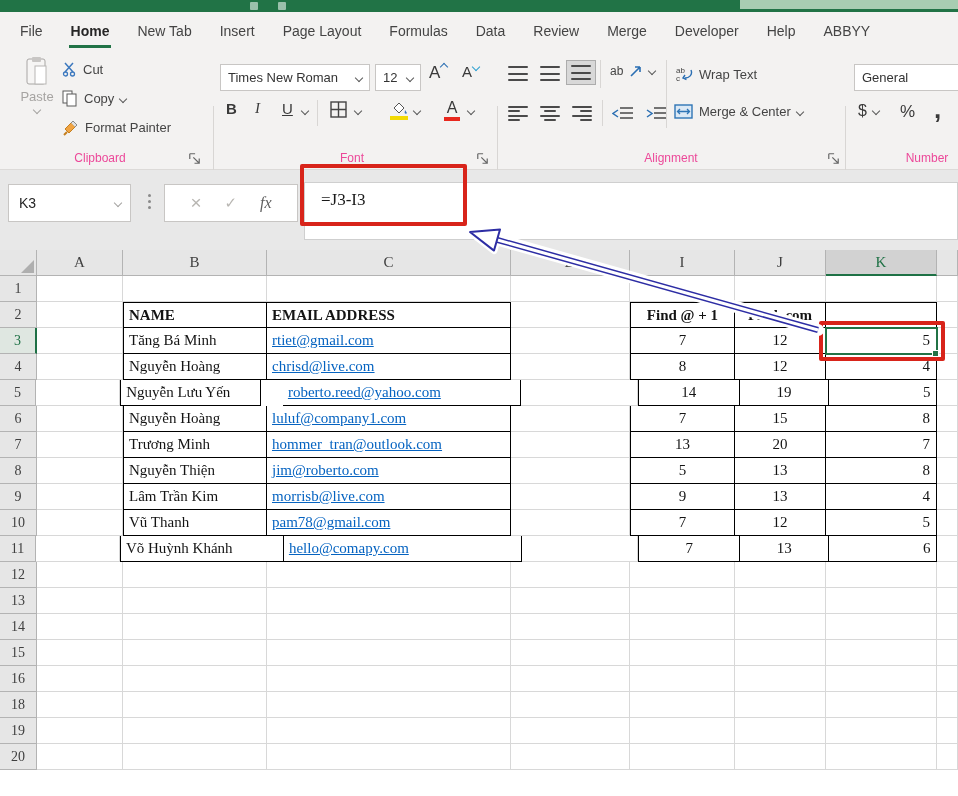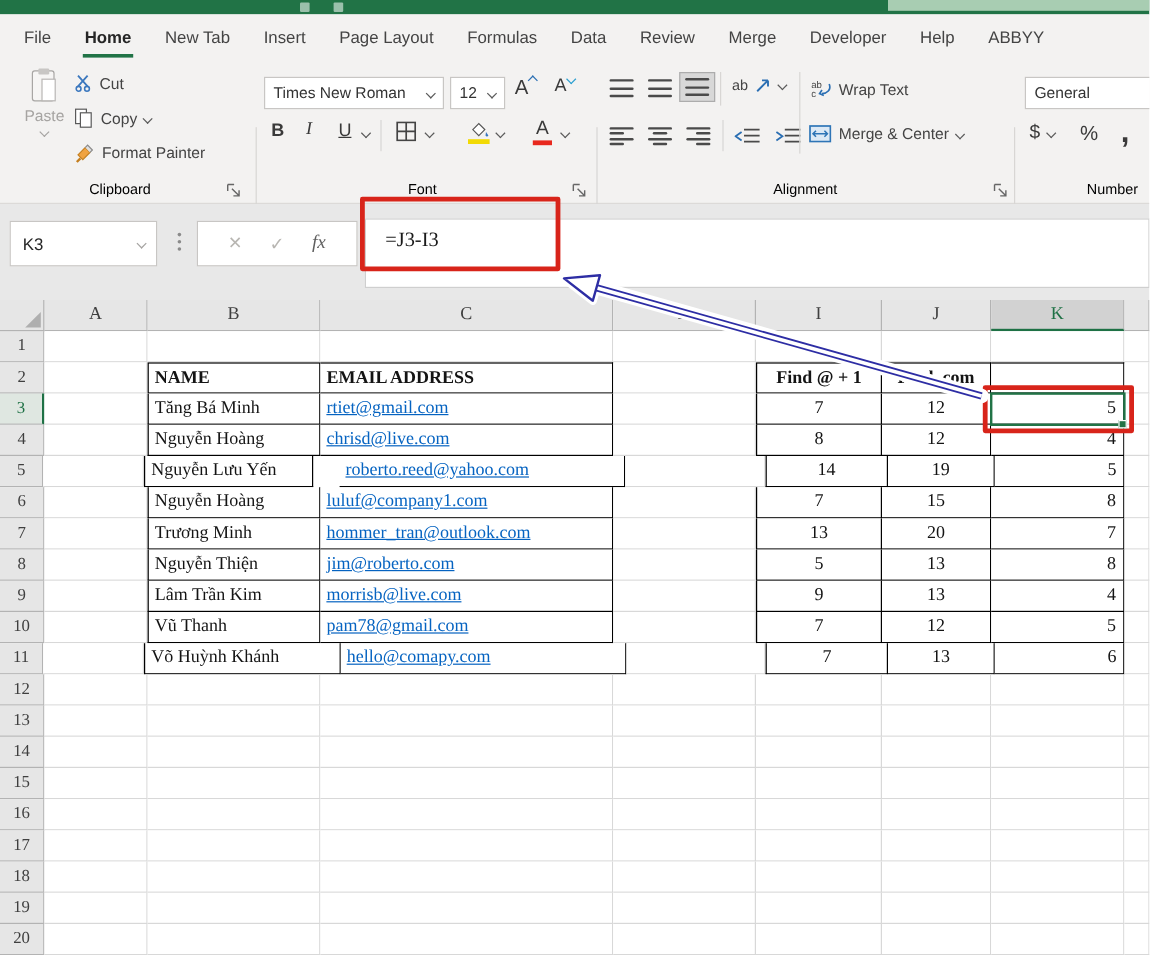--- a/index.html
+++ b/index.html
@@ -13,21 +13,21 @@
   .titlebar .seg{position:absolute;left:740px;top:0;width:218px;height:9px;background:#A8CDB2;}
   .titlebar .qat{position:absolute;top:2px;width:8px;height:8px;background:rgba(255,255,255,.55);border-radius:1px;}
   
   .tabrow{position:absolute;left:0;top:12px;width:958px;height:38px;background:#F3F2F1;display:flex;align-items:stretch;padding-left:6px;white-space:nowrap;}
   .tab{display:flex;align-items:center;padding:0 14px;font-size:14px;color:#444;cursor:default;}
   .tab.active{color:#262626;font-weight:700;position:relative;}
   .tab.active::after{content:"";position:absolute;left:12px;right:12px;bottom:2px;height:3px;background:#217346;}
   
   .ribbon{position:absolute;left:0;top:50px;width:958px;height:120px;background:#F3F2F1;border-bottom:1px solid #DCDAD8;}
   .vsep{position:absolute;top:56px;height:92px;width:1px;background:#D8D6D4;}
-  .grouplabel{position:absolute;top:151px;font-size:12px;color:#000000;transform:translateX(-50%);}
+  .grouplabel{position:absolute;top:151px;font-size:12px;color:#ec4899;transform:translateX(-50%);}
   .launcher{position:absolute;width:13px;height:13px;}
   .btnlabel{font-size:13px;color:#444;}
   .chev{display:inline-block;width:6px;height:6px;border-right:1.5px solid #5A5A5A;border-bottom:1.5px solid #5A5A5A;transform:rotate(45deg);}
   .chev.gray{border-color:#A5A3A1;}
   .abs{position:absolute;}
   .hrow{display:flex;align-items:center;gap:6px;}
   
   .paste{position:absolute;left:12px;top:56px;width:50px;height:92px;display:flex;flex-direction:column;align-items:center;}
   .paste .lbl{font-size:13px;color:#A6A4A2;margin-top:3px;}
   
@@ -494,31 +494,20 @@
         <div class="gc" style="width: 86px;"></div>
         <div class="gc" style="width: 144px;"></div>
         <div class="gc" style="width: 244px;"></div>
         <div class="gc" style="width: 119px;"></div>
         <div class="gc" style="width: 105px;"></div>
         <div class="gc" style="width: 91px;"></div>
         <div class="gc" style="width: 111px;"></div>
         <div class="gc" style="width: 21px;"></div>
       </div>
       <div class="g-row">
-        <div class="gh" style="width: 37px; font-size: 14px;">17</div>
-        <div class="gc" style="width: 86px;"></div>
-        <div class="gc" style="width: 144px;"></div>
-        <div class="gc" style="width: 244px;"></div>
-        <div class="gc" style="width: 119px;"></div>
-        <div class="gc" style="width: 105px;"></div>
-        <div class="gc" style="width: 91px;"></div>
-        <div class="gc" style="width: 111px;"></div>
-        <div class="gc" style="width: 21px;"></div>
-      </div>
-      <div class="g-row">
         <div class="gh" style="width: 37px; font-size: 14px;">18</div>
         <div class="gc" style="width: 86px;"></div>
         <div class="gc" style="width: 144px;"></div>
         <div class="gc" style="width: 244px;"></div>
         <div class="gc" style="width: 119px;"></div>
         <div class="gc" style="width: 105px;"></div>
         <div class="gc" style="width: 91px;"></div>
         <div class="gc" style="width: 111px;"></div>
         <div class="gc" style="width: 21px;"></div>
       </div>

